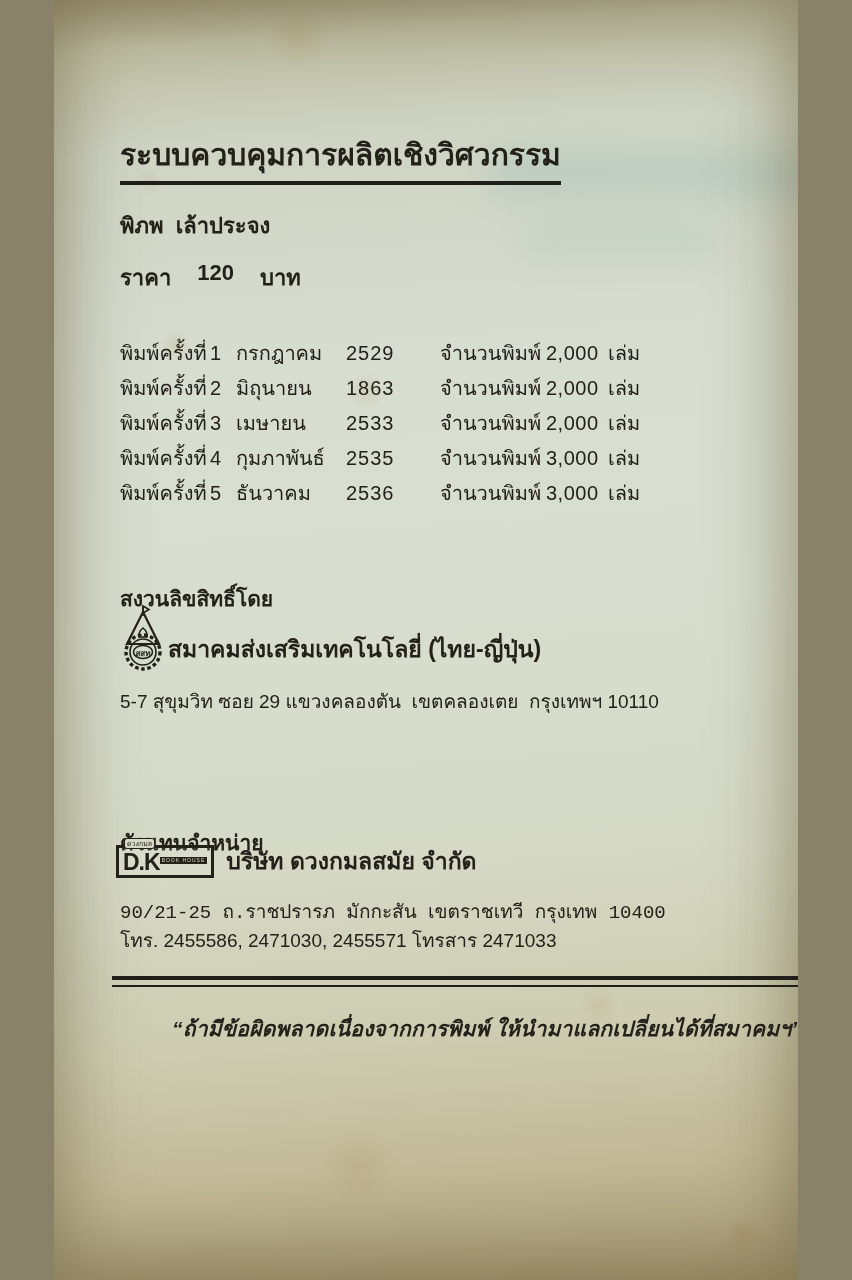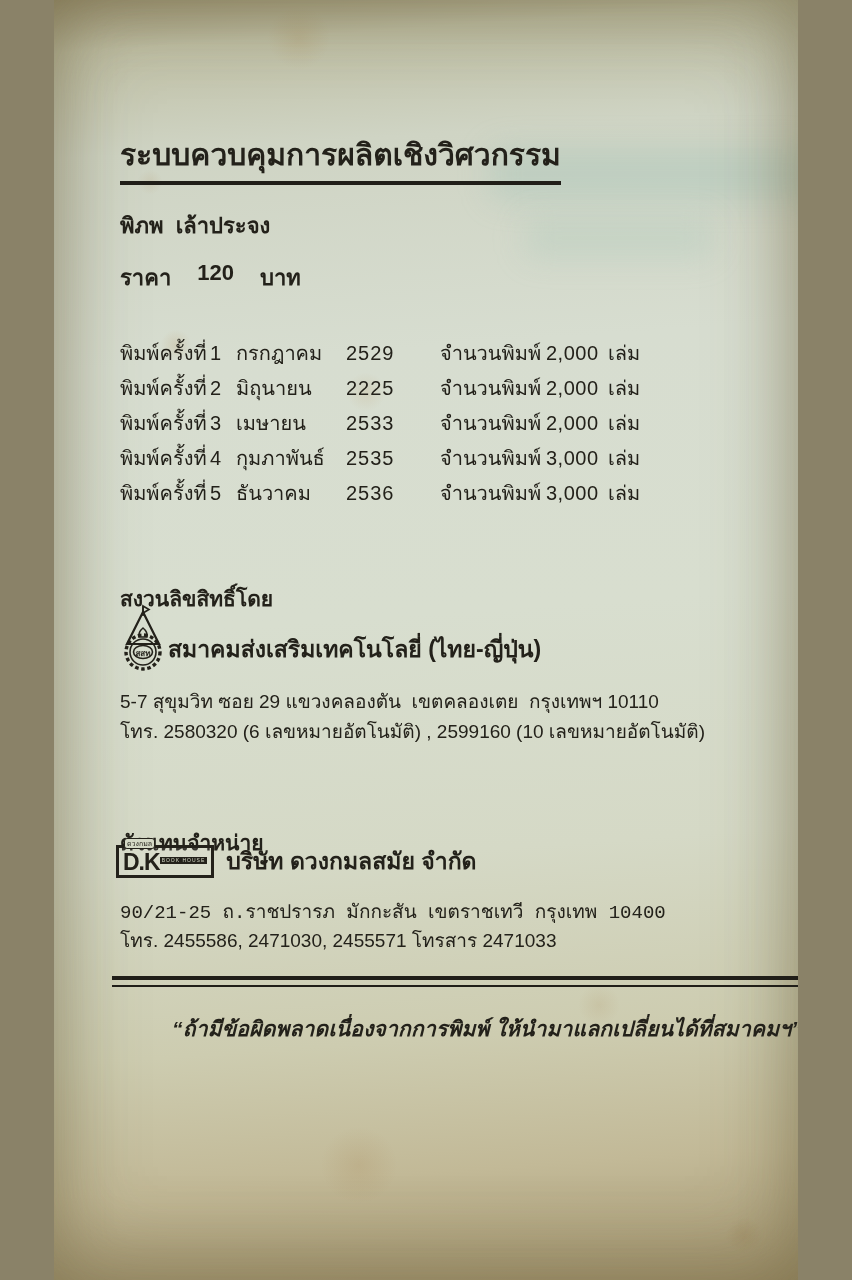--- a/index.html
+++ b/index.html
@@ -134,21 +134,21 @@
       <span>กรกฎาคม</span>
       <span class="year">2529</span>
       <span>จำนวนพิมพ์</span>
       <span class="qty">2,000</span>
       <span>เล่ม</span>
     </div>
     <div class="prow">
       <span>พิมพ์ครั้งที่</span>
       <span>2</span>
       <span>มิถุนายน</span>
-      <span class="year">2225</span>
+      <span class="year">1863</span>
       <span>จำนวนพิมพ์</span>
       <span class="qty">2,000</span>
       <span>เล่ม</span>
     </div>
     <div class="prow">
       <span>พิมพ์ครั้งที่</span>
       <span>3</span>
       <span>เมษายน</span>
       <span class="year">2533</span>
       <span>จำนวนพิมพ์</span>
@@ -187,21 +187,20 @@
         <circle cx="25" cy="48" r="17" fill="none" stroke="#23211a" stroke-width="3.4" stroke-dasharray="3.6 2.6"></circle>
         <circle cx="25" cy="48" r="13" fill="none" stroke="#23211a" stroke-width="1.6"></circle>
         <ellipse cx="25" cy="48" rx="9.5" ry="6.5" fill="none" stroke="#23211a" stroke-width="1.6"></ellipse>
         <text x="25" y="51.5" text-anchor="middle" font-size="8" font-weight="bold" fill="#23211a">สสท</text>
       </svg>
     </span>
     <span class="org-name">สมาคมส่งเสริมเทคโนโลยี่ (ไทย-ญี่ปุ่น)</span>
   </div>
 
   <div class="abs addr copy-address">5-7 สุขุมวิท ซอย 29 แขวงคลองตัน  เขตคลองเตย  กรุงเทพฯ 10110</div>
-  <div class="abs addr copy-phone">โทร. 2580320 (6 เลขหมายอัตโนมัติ) , 2599160 (10 เลขหมายอัตโนมัติ)</div>
 
   <div class="abs sec-heading dist-heading">ตัวแทนจำหน่าย</div>
 
   <div class="abs dist-logo-row">
     <span class="dk-box">
       <span class="dk-tab">ดวงกมล</span>
       <span class="dk-main">D.K</span>
       <span class="dk-bottom">BOOK HOUSE</span>
     </span>
     <span class="company-name">บริษัท ดวงกมลสมัย จำกัด</span>

